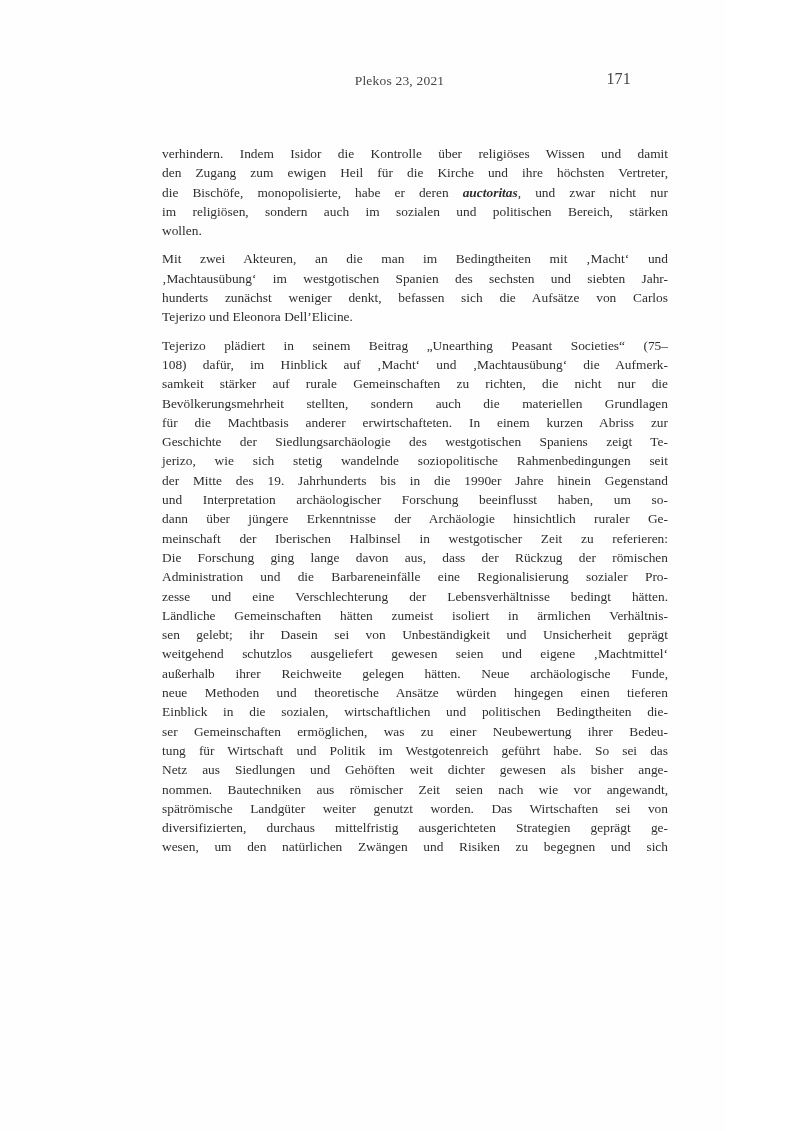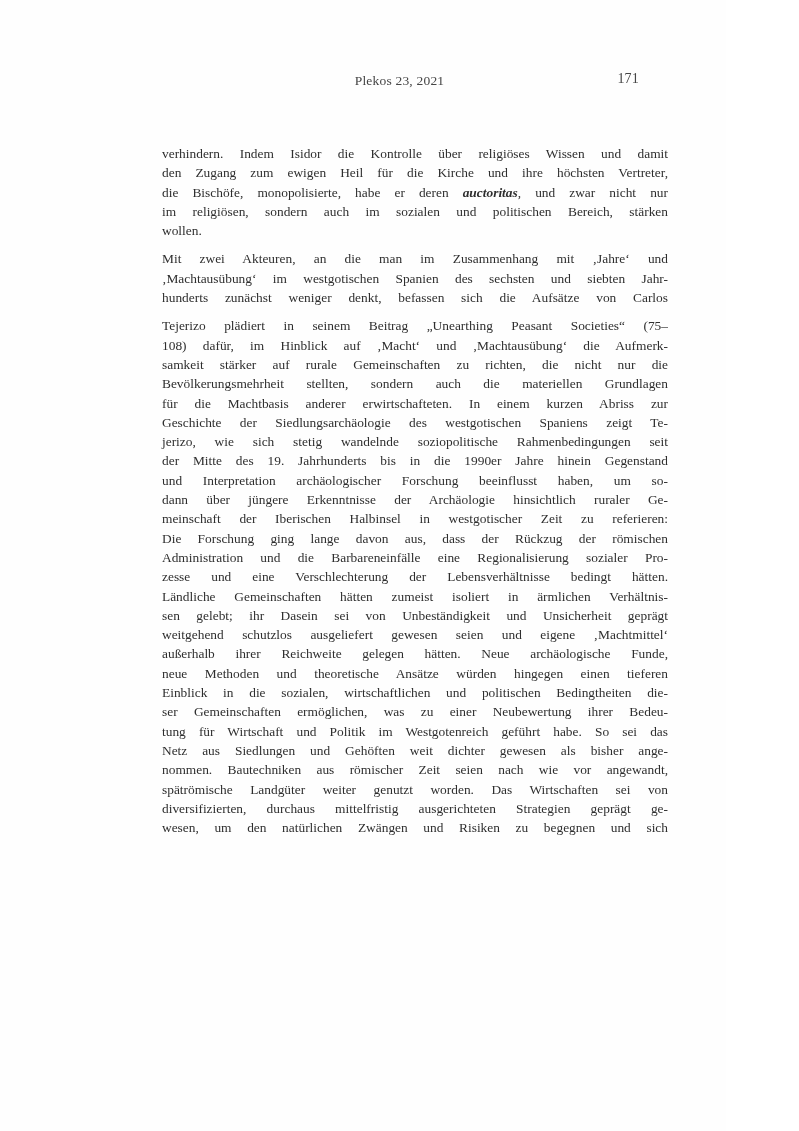--- a/index.html
+++ b/index.html
@@ -23,22 +23,22 @@
     font-size: 13.5px;
     line-height: 20px;
     color: #454545;
     text-align: center;
     letter-spacing: 0.2px;
   }
 
   .page-number {
     position: absolute;
     top: -2px;
-    right: 160px;
-    font-size: 14px;
+    right: 168px;
+    font-size: 16px;
     line-height: 20px;
     color: #454545;
   }
 
   .page-body {
     position: absolute;
     top: 144px;
     left: 162px;
     width: 506px;
     font-size: 13.4px;
@@ -73,23 +73,24 @@
 
   <div class="page-body">
       <div class="para">
         <div class="line"><span>verhindern. Indem Isidor die Kontrolle über religiöses Wissen und damit</span></div>
         <div class="line"><span>den Zugang zum ewigen Heil für die Kirche und ihre höchsten Vertreter,</span></div>
         <div class="line"><span>die Bischöfe, monopolisierte, habe er deren </span><em>auctoritas</em><span>, und zwar nicht nur</span></div>
         <div class="line"><span>im religiösen, sondern auch im sozialen und politischen Bereich, stärken</span></div>
         <div class="line unjust"><span>wollen.</span></div>
       </div>
       <div class="para">
-        <div class="line"><span>Mit zwei Akteuren, an die man im Zusammenhang mit ‚Jahre‘ und</span></div>
+        <div class="line"><span>Mit zwei Akteuren, an die man im Bedingtheiten mit ‚Macht‘ und</span></div>
         <div class="line"><span>‚Machtausübung‘ im westgotischen Spanien des sechsten und siebten Jahr-</span></div>
         <div class="line"><span>hunderts zunächst weniger denkt, befassen sich die Aufsätze von Carlos</span></div>
+        <div class="line unjust"><span>Tejerizo und Eleonora Dell’Elicine.</span></div>
       </div>
       <div class="para">
         <div class="line"><span>Tejerizo plädiert in seinem Beitrag „Unearthing Peasant Societies“ (75–</span></div>
         <div class="line"><span>108) dafür, im Hinblick auf ‚Macht‘ und ‚Machtausübung‘ die Aufmerk-</span></div>
         <div class="line"><span>samkeit stärker auf rurale Gemeinschaften zu richten, die nicht nur die</span></div>
         <div class="line"><span>Bevölkerungsmehrheit stellten, sondern auch die materiellen Grundlagen</span></div>
         <div class="line"><span>für die Machtbasis anderer erwirtschafteten. In einem kurzen Abriss zur</span></div>
         <div class="line"><span>Geschichte der Siedlungsarchäologie des westgotischen Spaniens zeigt Te-</span></div>
         <div class="line"><span>jerizo, wie sich stetig wandelnde soziopolitische Rahmenbedingungen seit</span></div>
         <div class="line"><span>der Mitte des 19. Jahrhunderts bis in die 1990er Jahre hinein Gegenstand</span></div>

